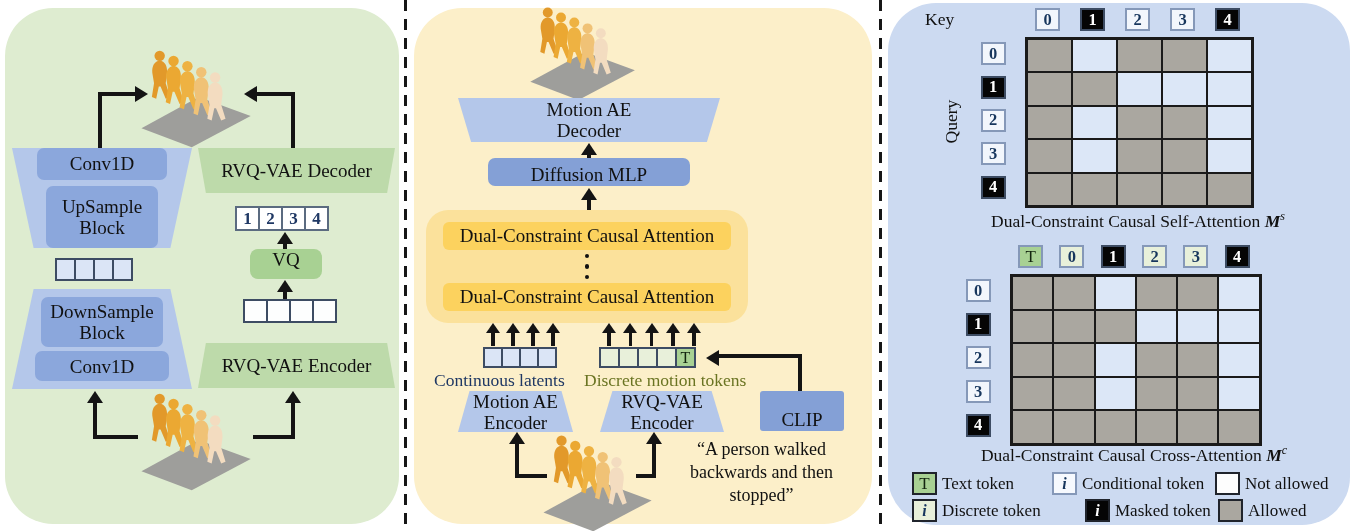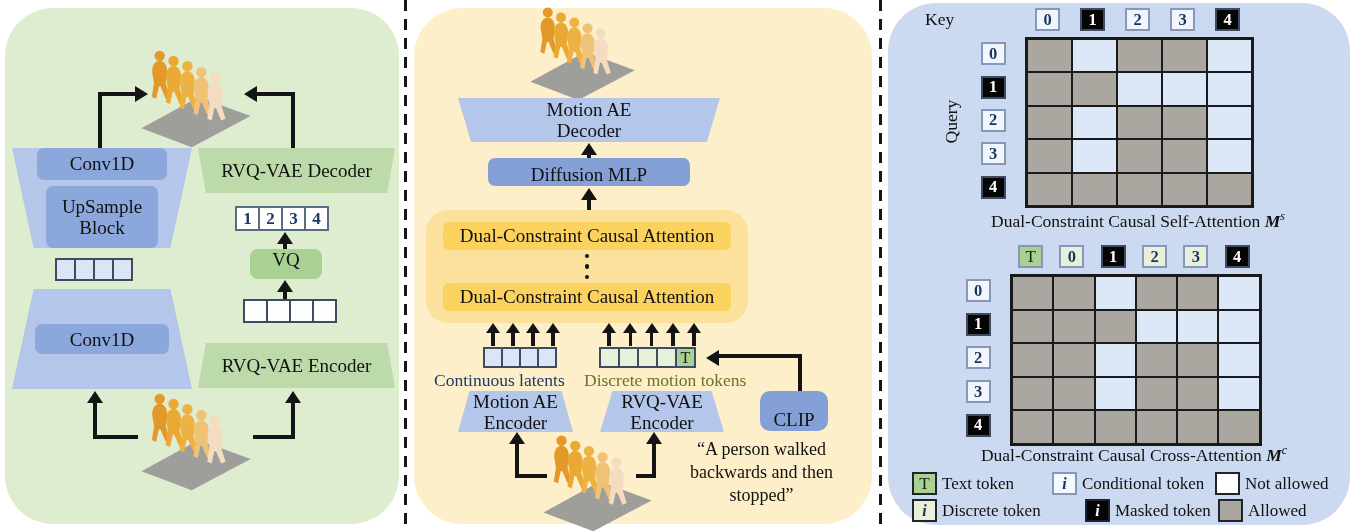--- a/index.html
+++ b/index.html
@@ -145,20 +145,23 @@
     </div>
 
     <div class="cellrow cw21b" style="left:50px;top:250px">
         <div class="cell c-continuous"></div>
         <div class="cell c-continuous"></div>
         <div class="cell c-continuous"></div>
         <div class="cell c-continuous"></div>
       </div>
 
     <div class="trap trap-blue t-enc" style="left:7px;top:281px;width:180px;height:100px">
+      <div class="innerbox" style="width:122px;height:50px;margin-bottom:4px">
+          <span style="width:112px">DownSample Block</span>
+        </div>
       <div class="innerbox" style="width:134px;height:30px">
           <span>Conv1D</span>
         </div>
     </div>
 
     <div class="trap trap-green t-gdec label19" style="left:193px;top:140px;width:197px;height:45px">
         <span>RVQ-VAE Decoder</span>
       </div>
 
     <div class="cellrow cw25" style="left:230px;top:198px">
@@ -296,21 +299,21 @@
 
     <div class="trap trap-blue t-menc" style="left:44px;top:383px;width:115px;height:41px">
       <span class="label19">Motion AE</span>
       <span class="label19">Encoder</span>
     </div>
     <div class="trap trap-blue t-menc" style="left:186px;top:383px;width:124px;height:41px">
       <span class="label19">RVQ-VAE</span>
       <span class="label19">Encoder</span>
     </div>
 
-    <div class="bluebox" style="left:346px;top:383px;width:68px;height:40px;border-radius:10px">
+    <div class="bluebox" style="left:346px;top:383px;width:84px;height:40px;border-radius:3px">
         <span>CLIP</span>
       </div>
 
     <div class="ah-left" style="left:292px;top:342px"></div>
     <div class="hline" style="left:304px;top:346px;width:84px"></div>
     <div class="vline" style="left:384px;top:346px;height:37px"></div>
 
     <div class="prompt" style="left:240px;top:430px;width:215px">
       <div>“A person walked</div>
       <div>backwards and then</div>

